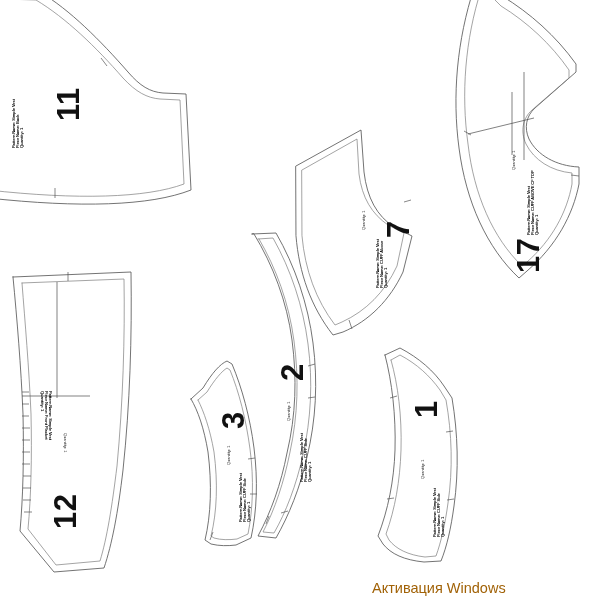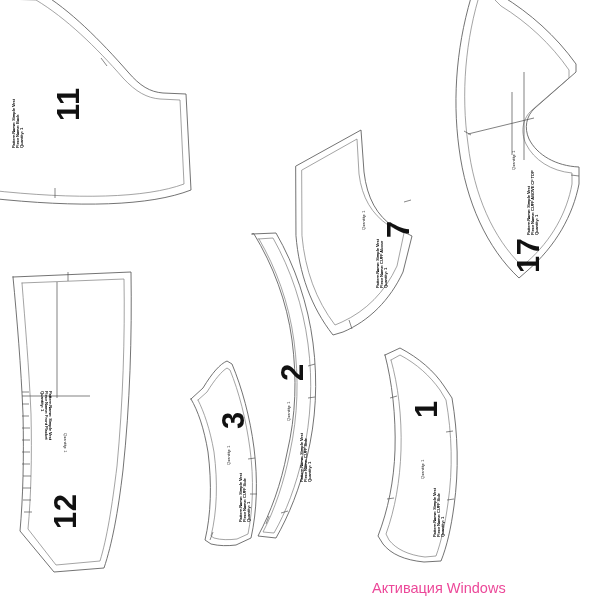--- a/index.html
+++ b/index.html
@@ -98,21 +98,21 @@
     font-weight: normal;
     letter-spacing: 0.05px;
   }
 
   
   #watermark {
     position: absolute;
     left: 372px;
     top: 578px;
     width: 228px;
-    color: #ec4899;
+    color: #a16207;
     font-family: "Liberation Sans", sans-serif;
     font-size: 14.5px;
     line-height: 1.5;
     user-select: none;
     pointer-events: none;
   }
   #watermark .wm-sub {
     font-size: 10.5px;
     color: #dedede;
   }

